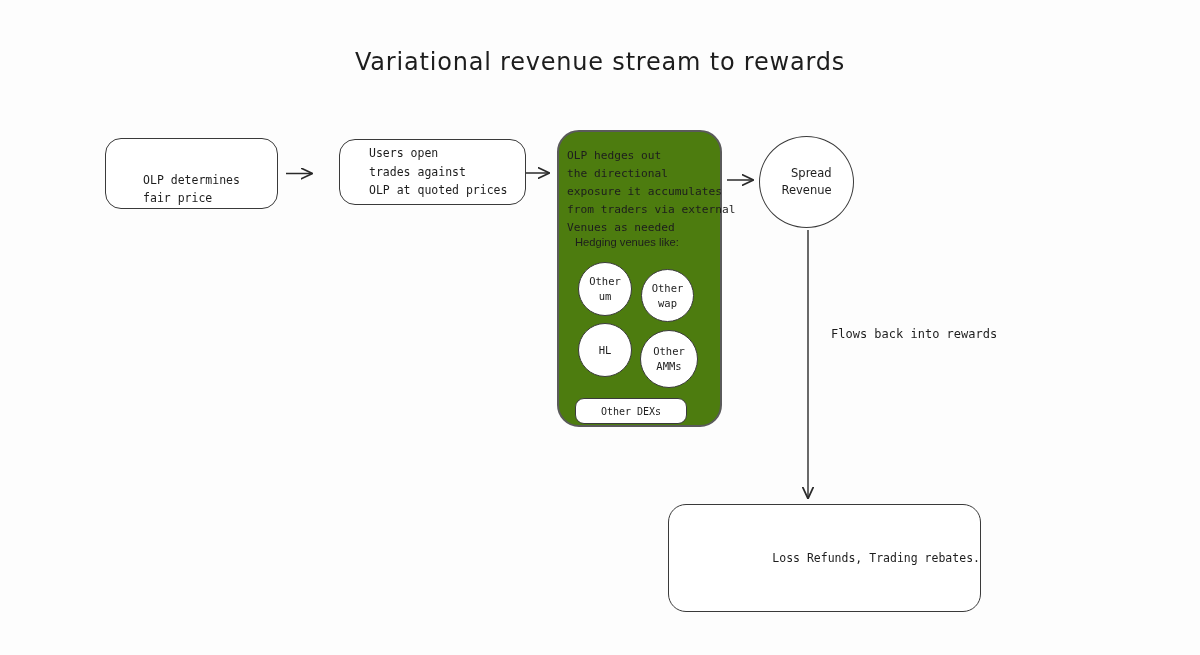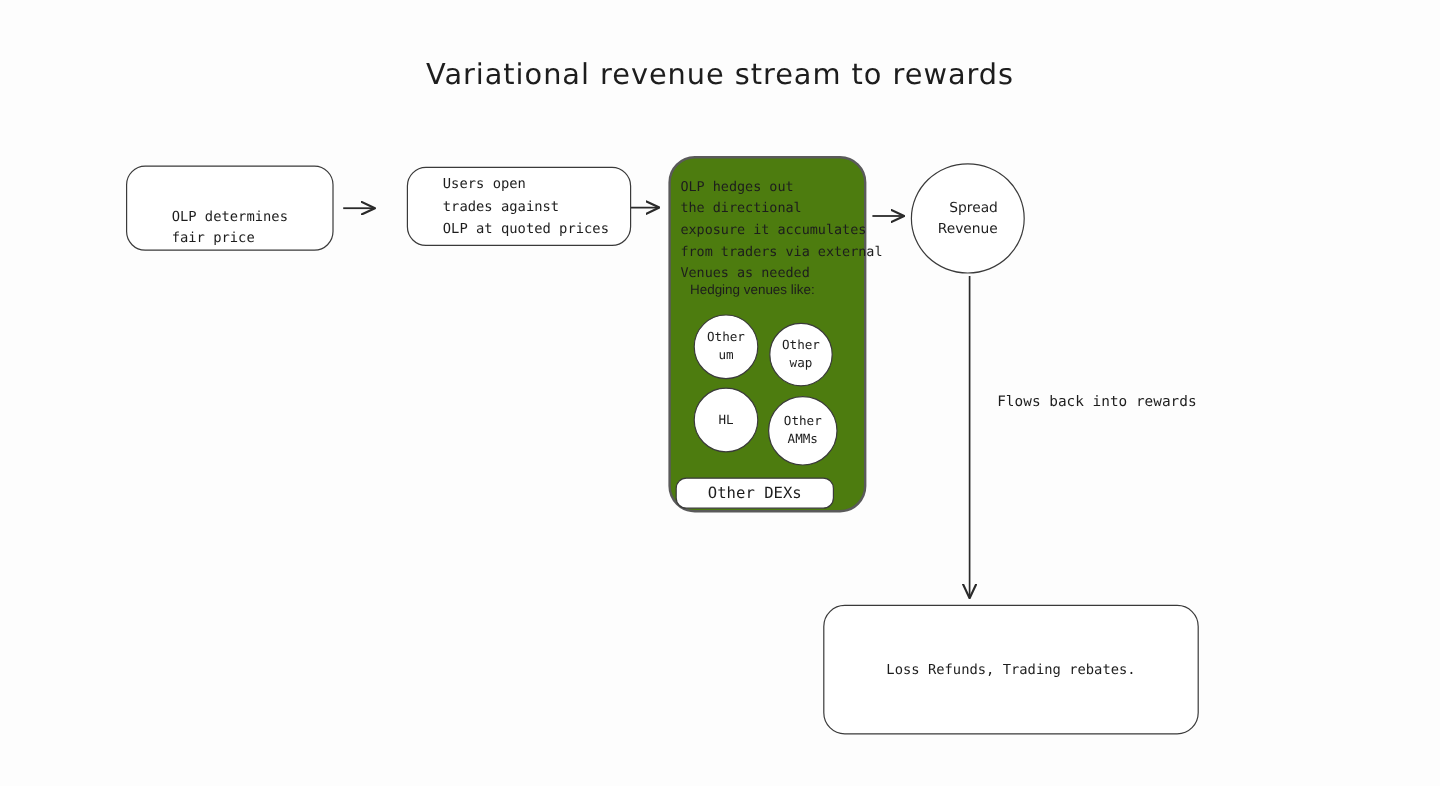--- a/index.html
+++ b/index.html
@@ -131,32 +131,32 @@
   }
 
   #venue-raydium { left: 19px;  top: 130px; width: 54px; height: 54px; }
   #venue-uniswap { left: 82px;  top: 137px; width: 53px; height: 53px; }
   #venue-hl      { left: 19px;  top: 191px; width: 54px; height: 54px; }
   #venue-other-amms { left: 81px; top: 198px; width: 58px; height: 58px; }
 
   #venue-other-dexs {
     position: absolute;
     box-sizing: border-box;
-    left: 4px;
+    left: 16px;
     top: 266px;
-    width: 132px;
+    width: 112px;
     height: 26px;
     border: 1.5px solid #3a3a3a;
     border-radius: 9px;
     background: #ffffff;
     display: flex;
     align-items: center;
     justify-content: center;
     font-family: "DejaVu Sans Mono", monospace;
-    font-size: 13px;
+    font-size: 10px;
     color: #1d1d1d;
   }
 
   
   #circle-spread-revenue {
     left: 759px;
     top: 136px;
     width: 95px;
     height: 92px;
     border: 1.6px solid #3a3a3a;
@@ -167,28 +167,28 @@
     text-align: right;
     font-family: "DejaVu Sans", sans-serif;
     font-size: 11.5px;
     line-height: 1.5;
     white-space: pre-line;
     color: #1d1d1d;
   }
 
   
   #box-loss-refunds {
-    left: 686px;
+    left: 668px;
     top: 504px;
     width: 313px;
     height: 108px;
     border-radius: 18px;
     display: flex;
     align-items: center;
-    justify-content: center;
+    justify-content: flex-end;
   }
 
   #box-loss-refunds .txt {
     font-family: "DejaVu Sans Mono", monospace;
     font-size: 11.5px;
     color: #1d1d1d;
     white-space: pre;
   }
 
   

